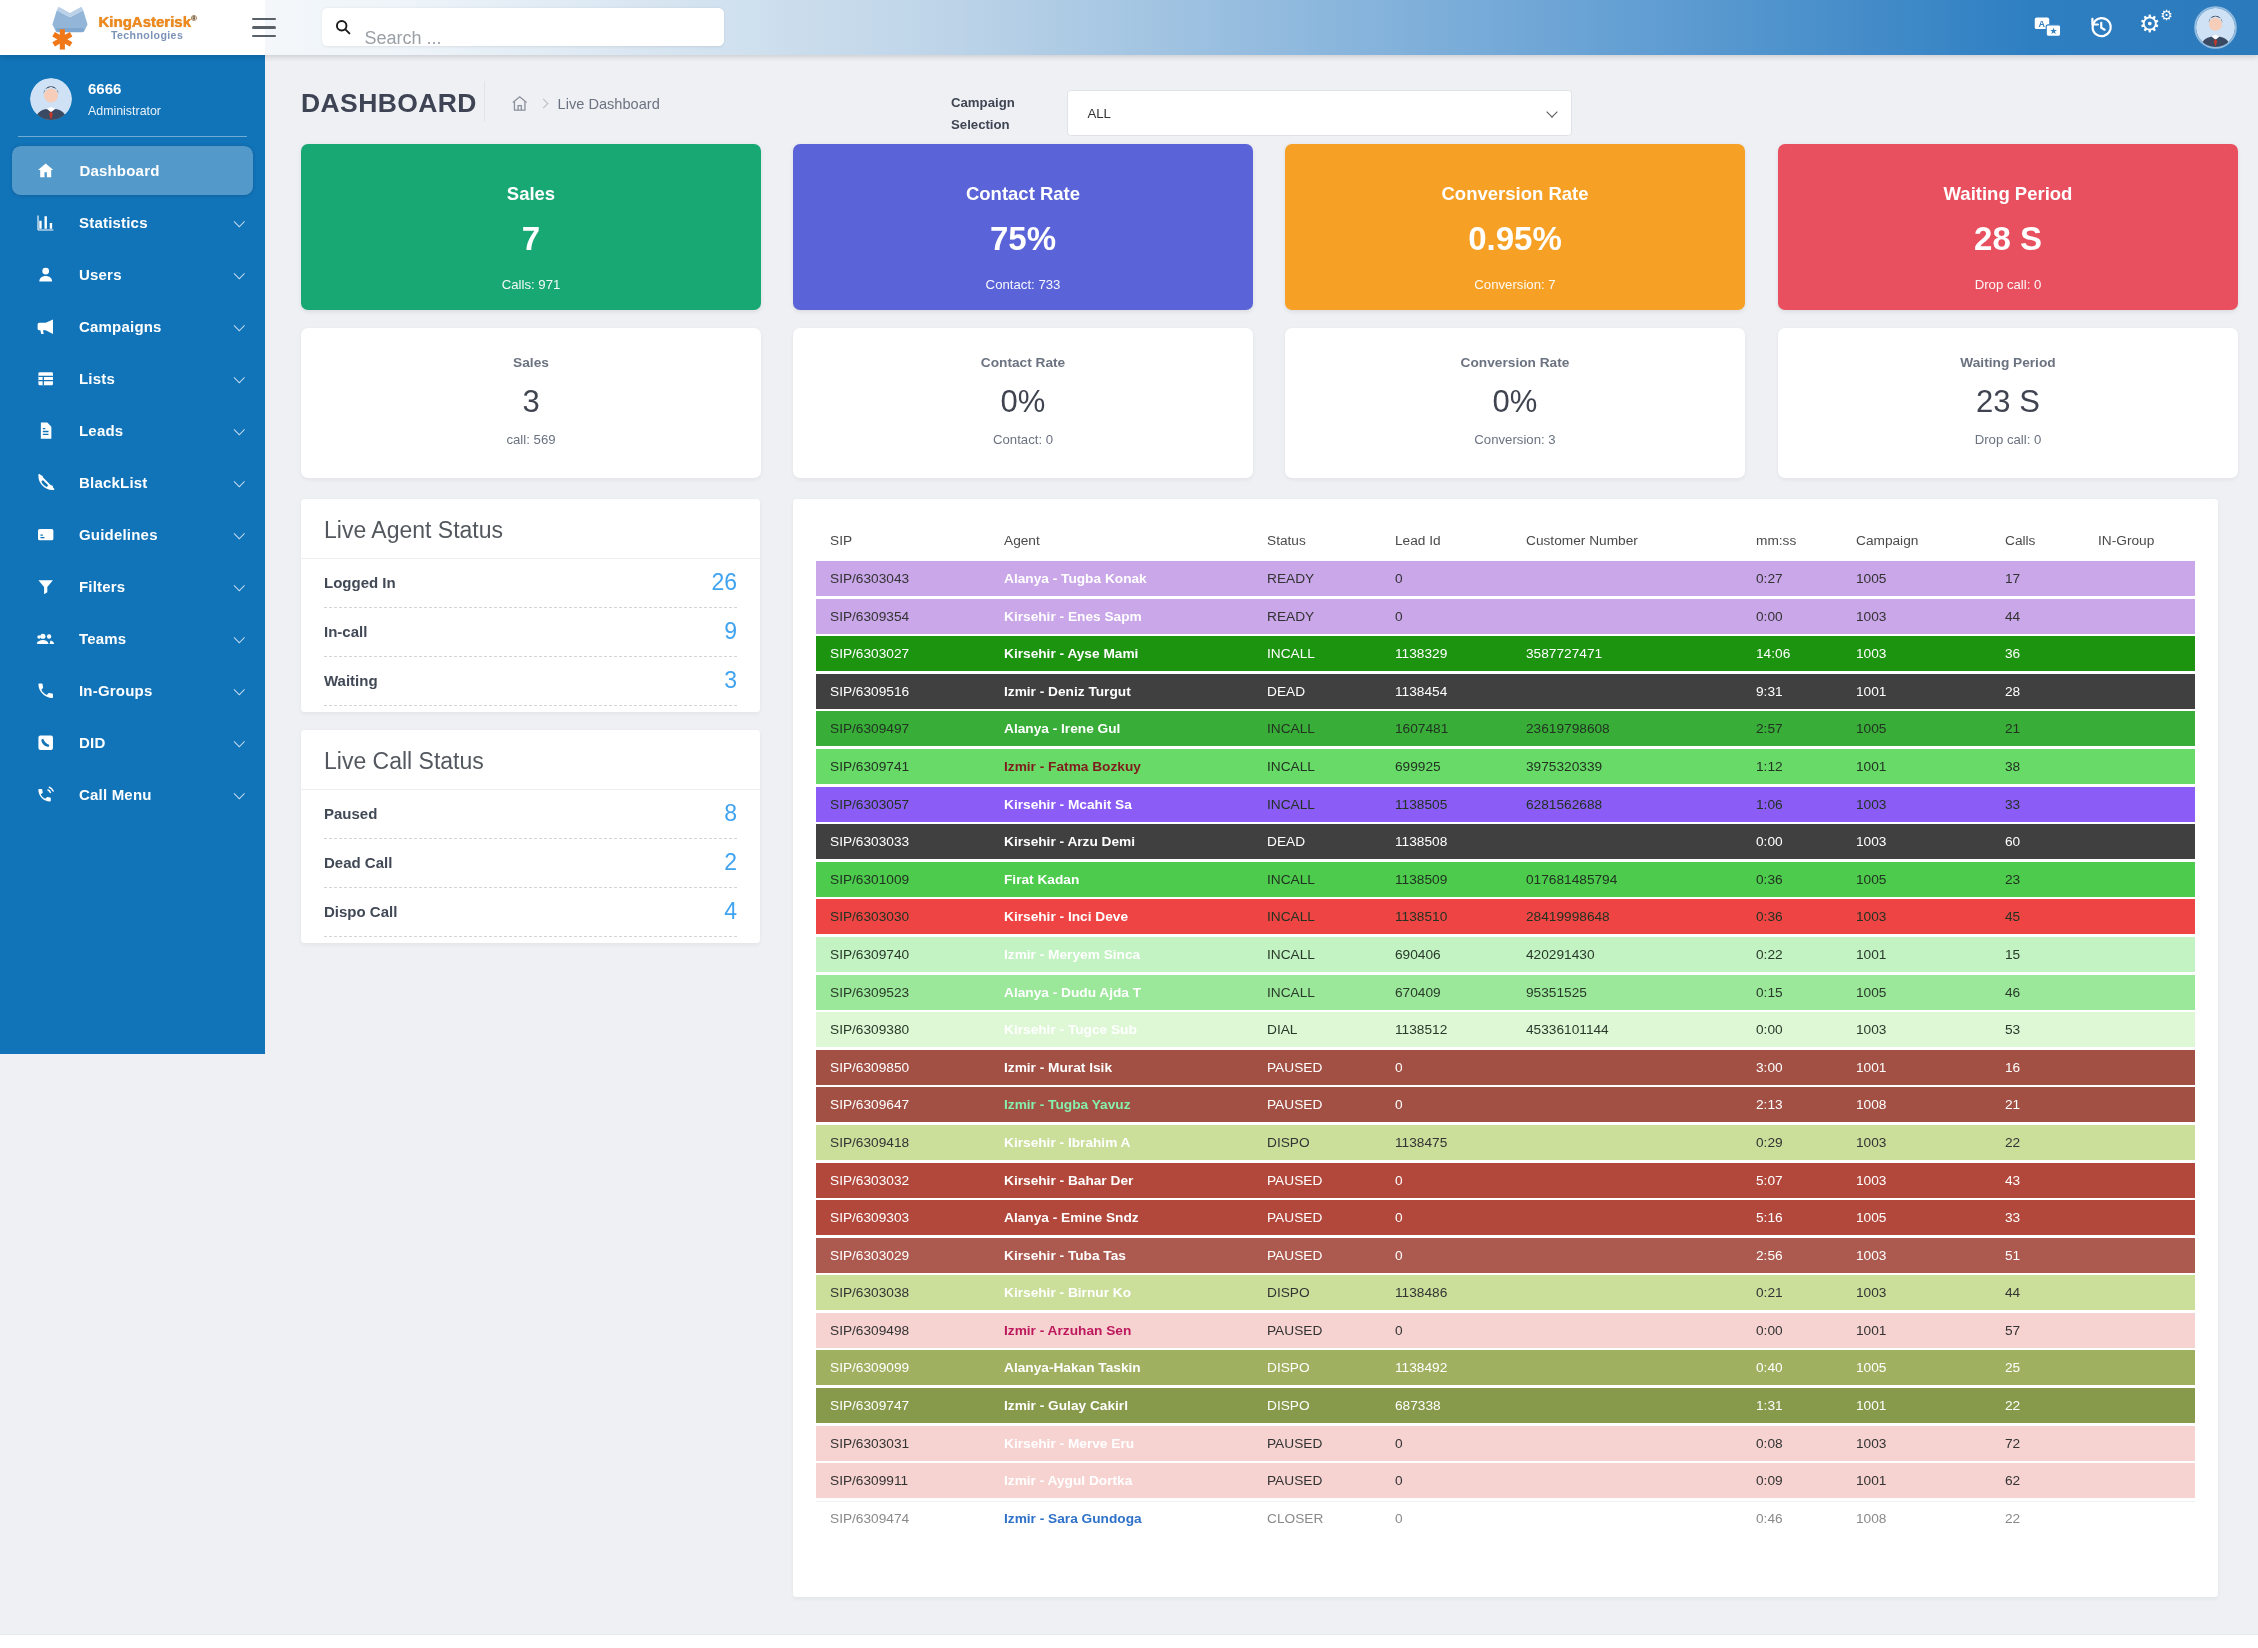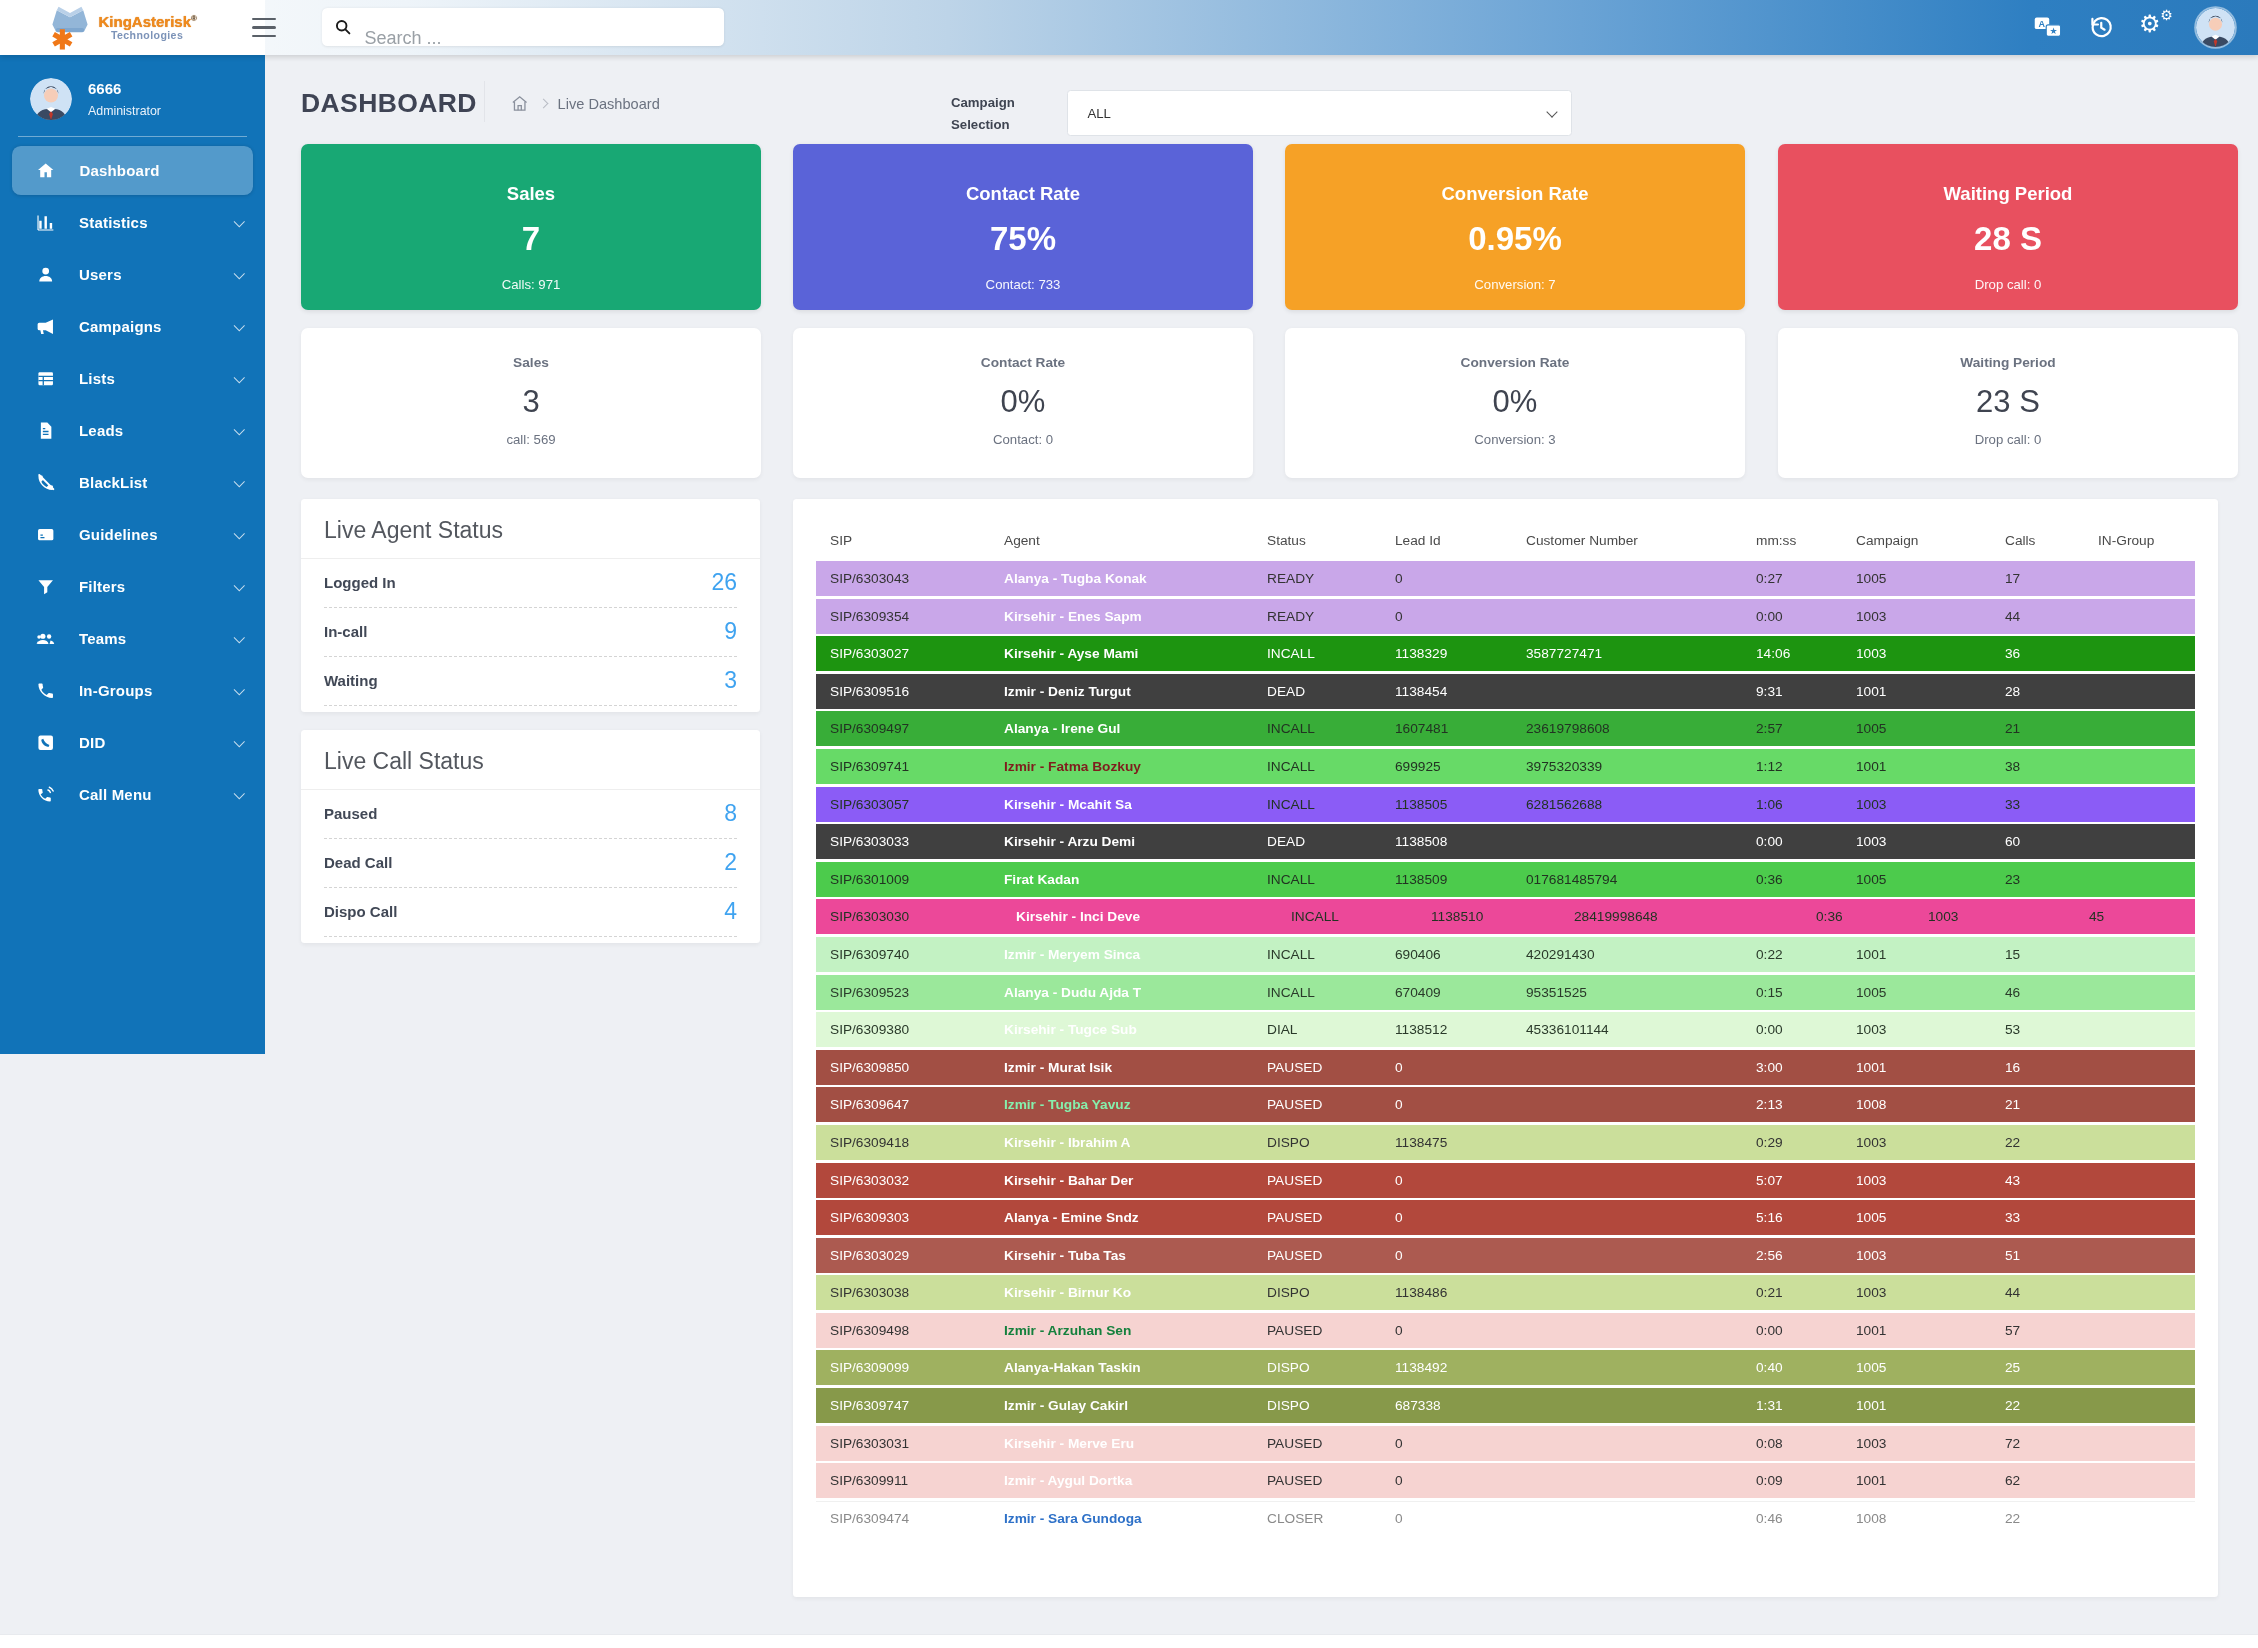--- a/index.html
+++ b/index.html
@@ -582,21 +582,21 @@
         <div class="td td-agent" style="color: rgb(255, 255, 255);">Firat Kadan</div>
         <div class="td">INCALL</div>
         <div class="td">1138509</div>
         <div class="td">017681485794</div>
         <div class="td">0:36</div>
         <div class="td">1005</div>
         <div class="td">23</div>
         <div class="td"></div>
       </div>
 
-      <div class="grid-row trow" style="background: #ec4899; color: rgb(34, 51, 34); gap: 12px;">
+      <div class="grid-row trow" style="background: #ef4444; color: rgb(34, 51, 34);">
         <div class="td">SIP/6303030</div>
         <div class="td td-agent" style="color: rgb(255, 255, 255);">Kirsehir - Inci Deve</div>
         <div class="td">INCALL</div>
         <div class="td">1138510</div>
         <div class="td">28419998648</div>
         <div class="td">0:36</div>
         <div class="td">1003</div>
         <div class="td">45</div>
         <div class="td"></div>
       </div>
@@ -716,21 +716,21 @@
         <div class="td">1138486</div>
         <div class="td"></div>
         <div class="td">0:21</div>
         <div class="td">1003</div>
         <div class="td">44</div>
         <div class="td"></div>
       </div>
 
       <div class="grid-row trow" style="background: rgb(246, 211, 209); color: rgb(51, 51, 51);">
         <div class="td">SIP/6309498</div>
-        <div class="td td-agent" style="color: #15803d;">Izmir - Arzuhan Sen</div>
+        <div class="td td-agent" style="color: #be185d;">Izmir - Arzuhan Sen</div>
         <div class="td">PAUSED</div>
         <div class="td">0</div>
         <div class="td"></div>
         <div class="td">0:00</div>
         <div class="td">1001</div>
         <div class="td">57</div>
         <div class="td"></div>
       </div>
 
       <div class="grid-row trow" style="background: rgb(159, 177, 96); color: rgb(255, 255, 255);">

